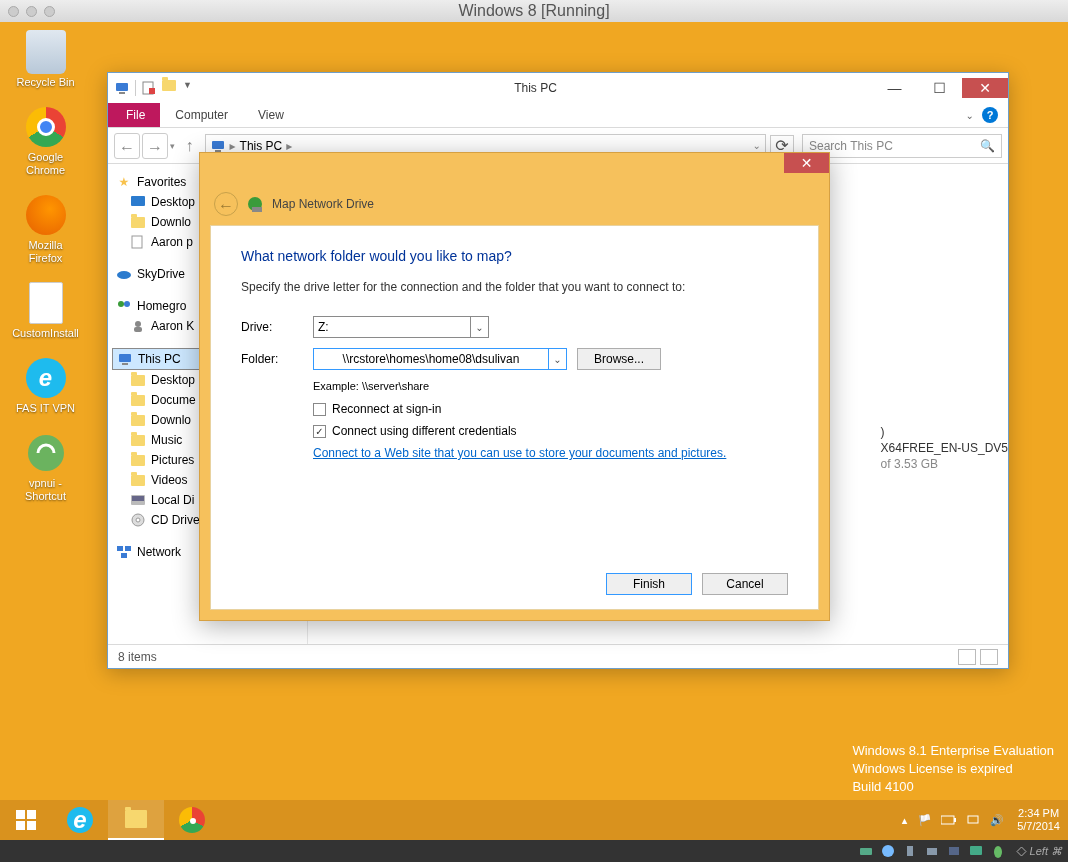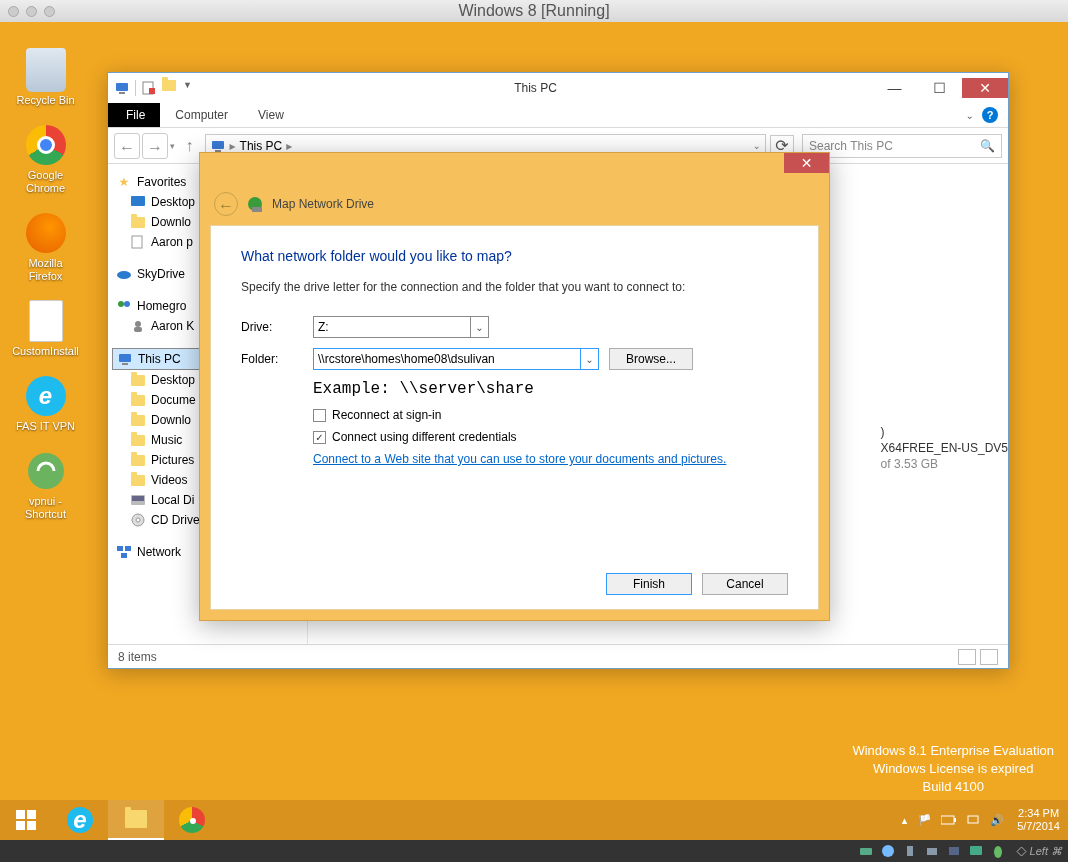--- a/index.html
+++ b/index.html
@@ -5,37 +5,37 @@
 * { margin: 0; padding: 0; box-sizing: border-box; font-family: 'Segoe UI', Tahoma, sans-serif; }
 body { width: 1068px; height: 862px; background: #000; overflow: hidden; position: relative; }
 
 .mac-titlebar { height: 22px; background: linear-gradient(#ededed, #d8d8d8); display: flex; align-items: center; padding: 0 8px; justify-content: center; position: relative; }
 .mac-buttons { position: absolute; left: 8px; display: flex; gap: 7px; }
 .mac-btn { width: 11px; height: 11px; border-radius: 50%; border: 1px solid #aaa; background: #ccc; }
 .mac-title { font-size: 16px; color: #555; }
 
 .vm-area { width: 1068px; height: 818px; background: #f0a722; position: relative; overflow: hidden; }
 
-.desktop-icons { position: absolute; left: 8px; top: 26px; width: 75px; }
+.desktop-icons { position: absolute; left: 8px; top: 8px; width: 75px; }
 .di { width: 75px; text-align: center; margin-bottom: 16px; cursor: pointer; }
 .di .ico { width: 44px; height: 44px; margin: 0 auto 2px; display: flex; align-items: center; justify-content: center; }
 .di .lbl { color: #fff; font-size: 11px; text-shadow: 0 1px 2px rgba(0,0,0,.6); line-height: 13px; }
 
 .explorer { position: absolute; left: 107px; top: 50px; width: 902px; height: 597px; background: #fff; border: 1px solid #6f9ec8; box-shadow: 0 4px 20px rgba(0,0,0,.25); }
 .exp-titlebar { height: 30px; background: #fff; display: flex; align-items: center; }
 .exp-qat { display: flex; gap: 5px; padding-left: 6px; align-items: center; }
 .exp-qat .qi { width: 16px; height: 16px; }
 .exp-title { flex: 1; text-align: center; font-size: 12px; color: #333; }
 .exp-wbtns { display: flex; }
 .exp-wbtn { width: 45px; height: 20px; display: flex; align-items: center; justify-content: center; color: #444; font-size: 14px; }
 .exp-wbtn.close { background: #c75050; color: #fff; width: 46px; }
 
 .ribbon-tabs { height: 25px; display: flex; border-bottom: 1px solid #dadada; font-size: 12px; align-items: stretch; }
 .rtab { padding: 0 15px; display: flex; align-items: center; color: #444; cursor: pointer; }
-.rtab.file { background: #000000; color: #fff; padding-left: 18px; }
+.rtab.file { background: #be185d; color: #fff; padding-left: 18px; }
 .ribbon-help { margin-left: auto; display: flex; align-items: center; padding-right: 10px; gap: 8px; }
 .help-circle { width: 16px; height: 16px; border-radius: 50%; background: #0078d7; color: #fff; font-size: 11px; display: flex; align-items: center; justify-content: center; font-weight: bold; }
 
 .nav-bar { height: 36px; display: flex; align-items: center; padding: 0 6px; gap: 2px; border-bottom: 1px solid #dadada; }
 .navbtn { width: 26px; height: 26px; border: 1px solid #ccc; border-radius: 3px; display: flex; align-items: center; justify-content: center; color: #888; cursor: pointer; }
 .addr { flex: 1; height: 24px; border: 1px solid #ccc; display: flex; align-items: center; padding: 0 4px; font-size: 12px; gap: 4px; }
 .addr .sep { color: #888; }
 .refresh { width: 24px; height: 22px; border: 1px solid #ccc; display: flex; align-items: center; justify-content: center; margin-left: 2px; color: #555;}
 .search { width: 200px; height: 24px; border: 1px solid #ccc; display: flex; align-items: center; padding: 0 6px; font-size: 12px; color: #888; margin-left: 6px; }
 .search .mag { margin-left: auto; }
@@ -68,29 +68,29 @@
 .wiz-content { background: #fff; margin: 0 10px 10px 10px; height: calc(100% - 82px); padding: 22px 30px 14px 30px; display: flex; flex-direction: column; border: 1px solid #e8d2a0; }
 .wiz-q { color: #003399; font-size: 14px; margin-bottom: 16px; }
 .wiz-desc { font-size: 12px; color: #333; margin-bottom: 22px; }
 .form-row { display: flex; align-items: center; margin-bottom: 10px; font-size: 12px; }
 .form-row .flbl { width: 72px; }
 .sel, .txt { height: 22px; border: 1px solid #8a8a8a; font-size: 12px; padding: 0 4px; background: #fff; }
 .sel { width: 176px; }
 .txt { width: 290px; border-color: #3399ff; }
 .combo-arrow { display: inline-block; width: 18px; height: 22px; border: 1px solid #8a8a8a; border-left: none; text-align: center; font-size: 10px; line-height: 22px; color: #555; }
 .browse { height: 22px; padding: 0 16px; margin-left: 10px; border: 1px solid #adadad; background: #efefef; font-size: 12px; cursor: pointer; }
-.example { font-size: 16px; margin-left: 72px; margin-bottom: 10px; font-family: Liberation Mono, monospace; }
+.example { font-size: 11px; margin-left: 72px; margin-bottom: 10px; }
 .chk-row { font-size: 12px; margin-left: 72px; margin-bottom: 8px; display: flex; align-items: center; gap: 6px; }
 .chk { width: 13px; height: 13px; border: 1px solid #888; display: flex; align-items: center; justify-content: center; font-size: 10px; color: #333; }
 .link { color: #0066cc; text-decoration: underline; font-size: 12px; margin-left: 72px; cursor: pointer; }
 .wiz-buttons { margin-top: auto; display: flex; justify-content: flex-end; gap: 10px; }
 .btn { width: 86px; height: 22px; border: 1px solid #adadad; background: #efefef; font-size: 12px; cursor: pointer; }
 .btn.primary { border-color: #3399ff; }
 
-.watermark { position: absolute; right: 14px; bottom: 44px; text-align: center; color: #fff; font-size: 13px; line-height: 18px; }
+.watermark { position: absolute; right: 14px; bottom: 44px; text-align: left; color: #fff; font-size: 13px; line-height: 18px; }
 
 .taskbar { position: absolute; left: 0; bottom: 0; width: 100%; height: 40px; background: #d9921e; display: flex; align-items: center; }
 .tb-btn { width: 56px; height: 40px; display: flex; align-items: center; justify-content: center; cursor: pointer; }
 .tb-btn.start { width: 52px; }
 .tb-btn.active { border-bottom: 2px solid #fff; background: rgba(255,255,255,.15); }
 .tb-tray { margin-left: auto; display: flex; align-items: center; color: #fff; font-size: 11px; height: 40px; }
 .tray-ico { width: 18px; height: 18px; margin: 0 3px; display: flex; align-items: center; justify-content: center; }
 .clock { text-align: center; padding: 0 8px; font-size: 11px; line-height: 13px; }
 
 .vbox-bar { height: 22px; background: #333; display: flex; align-items: center; padding: 0 6px; gap: 6px; justify-content: flex-end; }
@@ -407,21 +407,21 @@
           <div class="sel" style="display:flex;align-items:center;justify-content:space-between;width:158px">
               <span>Z:</span>
             </div>
           <div class="combo-arrow">⌄</div>
         </div>
       </div>
 
       <div class="form-row">
         <span class="flbl">Folder:</span>
         <div style="display:flex">
-          <input class="txt" style="width: 268px;" value="\\rcstore\homes\home08\dsulivan">
+          <input class="txt" style="width: 236px; text-align: center;" value="\\rcstore\homes\home08\dsulivan">
           <div class="combo-arrow" style="border-color:#3399ff">⌄</div>
         </div>
         <button class="browse">Browse...</button>
       </div>
 
       <div class="example">Example: \\server\share</div>
 
       <div class="chk-row">
         <div class="chk"></div>
         <span>Reconnect at sign-in</span>

